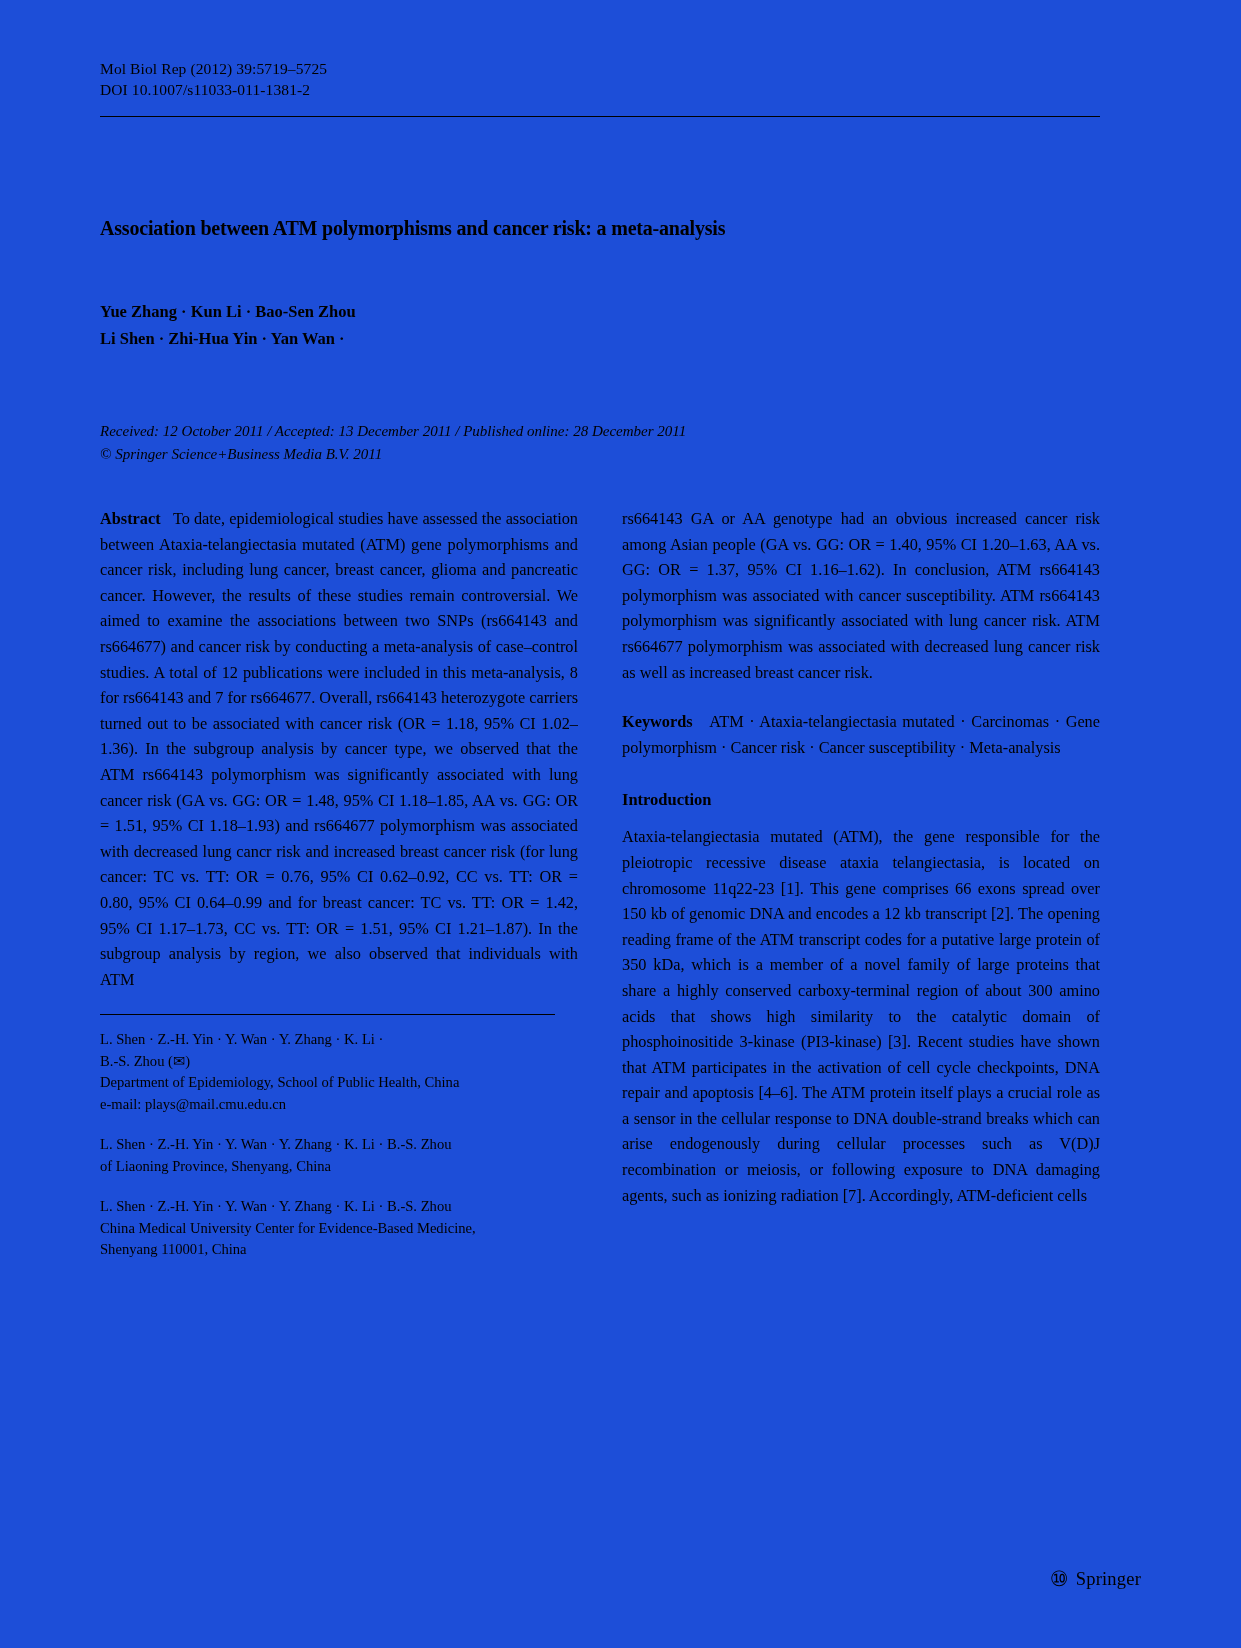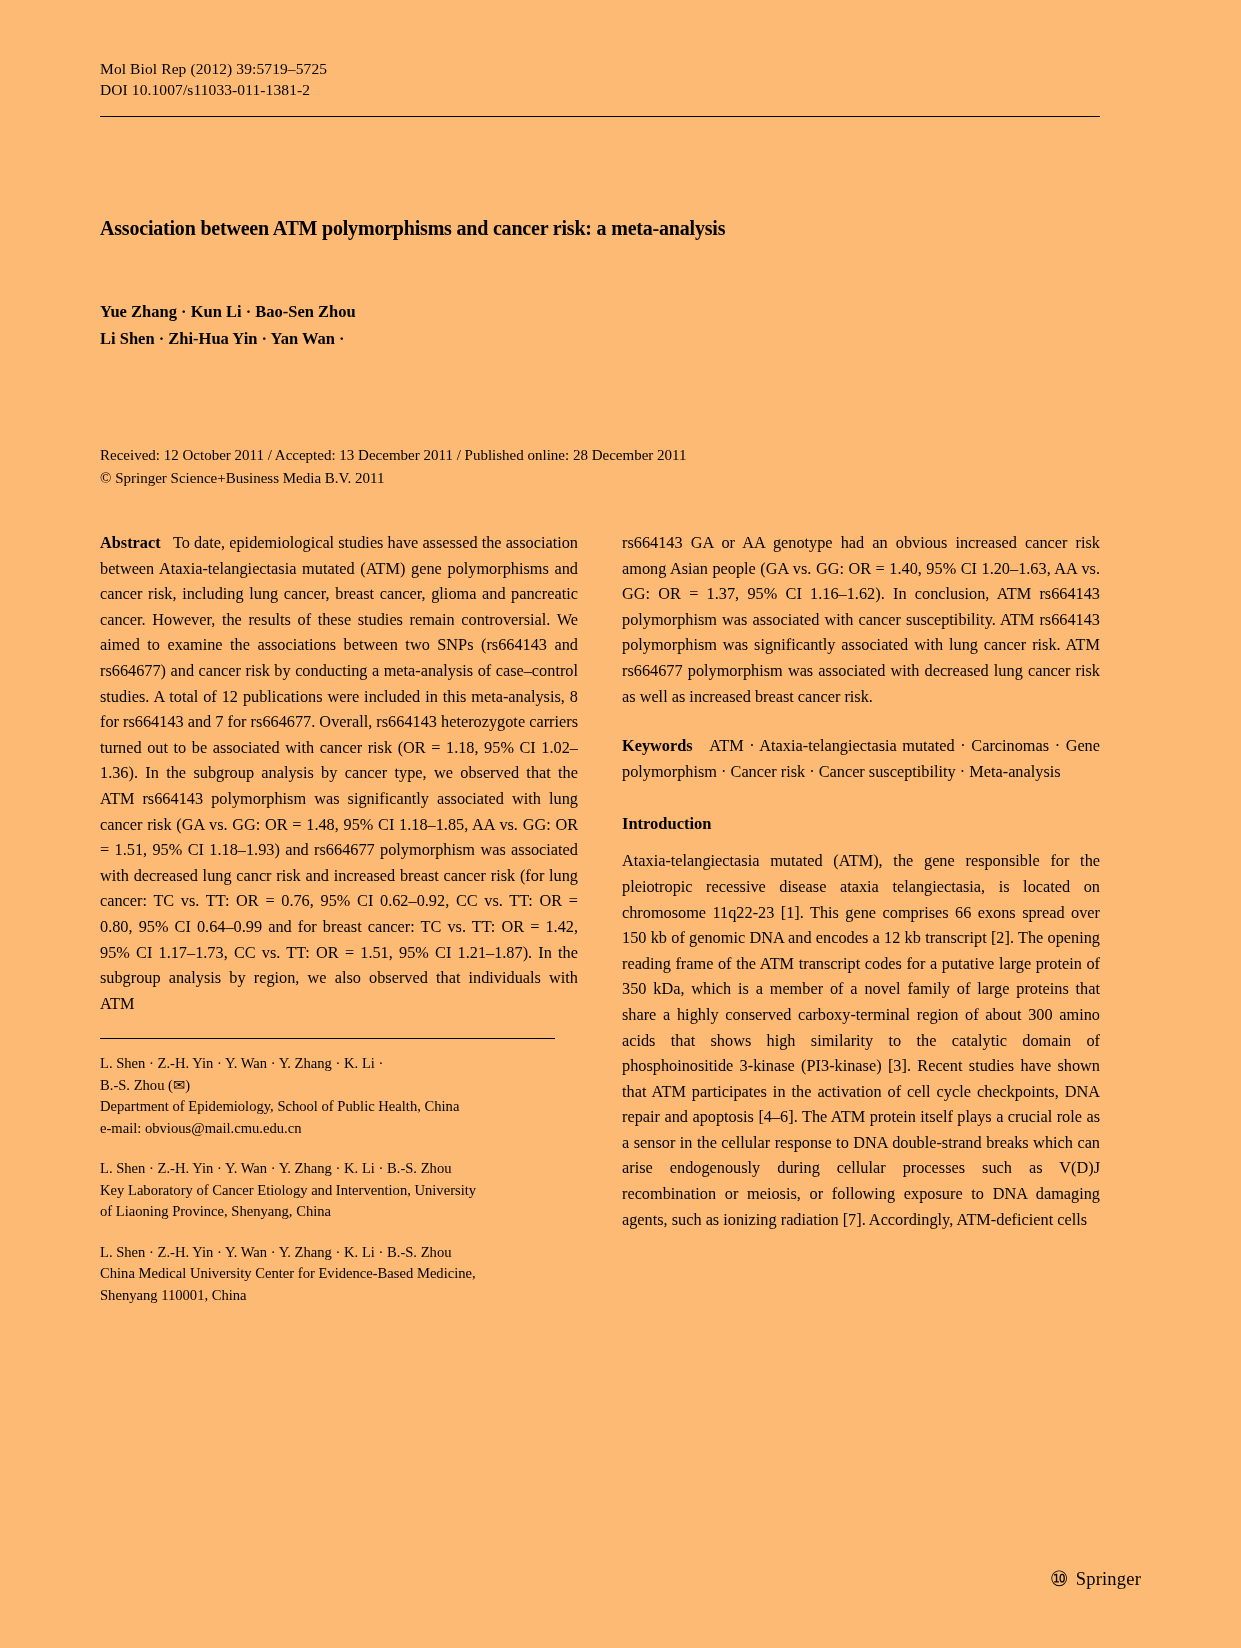--- a/index.html
+++ b/index.html
@@ -5,21 +5,21 @@
   html, body {
     margin: 0;
     padding: 0;
     background: #ffffff;
   }
   .page {
     position: relative;
     width: 1241px;
     height: 1648px;
     margin: 0 auto;
-    background: #fdba74;
+    background: #1d4ed8;
     font-family: "Liberation Serif", serif;
     color: #000000;
     box-sizing: border-box;
   }
   .content {
     position: absolute;
     left: 100px;
     top: 58px;
     width: 1000px;
   }
@@ -39,23 +39,24 @@
     line-height: 39px;
     letter-spacing: -0.2px;
   }
   .authors {
     margin-top: 50px;
     font-size: 16.5px;
     font-weight: bold;
     line-height: 27px;
   }
   .history {
-    margin-top: 92px;
+    margin-top: 68px;
     font-size: 15px;
     line-height: 23px;
+    font-style: italic;
   }
   .columns {
     margin-top: 40px;
     display: flex;
     gap: 44px;
   }
   .col {
     width: 482px;
   }
   .col p {
@@ -133,25 +134,24 @@
       <div class="col left-col-inner">
         <p><span class="abstract-label">Abstract</span>&nbsp;&nbsp;&nbsp;<span>To date, epidemiological studies have assessed the association between Ataxia-telangiectasia mutated (ATM) gene polymorphisms and cancer risk, including lung cancer, breast cancer, glioma and pancreatic cancer. However, the results of these studies remain controversial. We aimed to examine the associations between two SNPs (rs664143 and rs664677) and cancer risk by conducting a meta-analysis of case–control studies. A total of 12 publications were included in this meta-analysis, 8 for rs664143 and 7 for rs664677. Overall, rs664143 heterozygote carriers turned out to be associated with cancer risk (OR = 1.18, 95% CI 1.02–1.36). In the subgroup analysis by cancer type, we observed that the ATM rs664143 polymorphism was significantly associated with lung cancer risk (GA vs. GG: OR = 1.48, 95% CI 1.18–1.85, AA vs. GG: OR = 1.51, 95% CI 1.18–1.93) and rs664677 polymorphism was associated with decreased lung cancr risk and increased breast cancer risk (for lung cancer: TC vs. TT: OR = 0.76, 95% CI 0.62–0.92, CC vs. TT: OR = 0.80, 95% CI 0.64–0.99 and for breast cancer: TC vs. TT: OR = 1.42, 95% CI 1.17–1.73, CC vs. TT: OR = 1.51, 95% CI 1.21–1.87). In the subgroup analysis by region, we also observed that individuals with ATM</span></p>
 
         <div class="footnote-rule"></div>
 
         <div class="footnote">
           <div class="footnote-block">
             <div>L. Shen · Z.-H. Yin · Y. Wan · Y. Zhang · K. Li ·</div>
             <div>B.-S. Zhou (✉)</div>
             <div>Department of Epidemiology, School of Public Health, China</div>
-            <div>e-mail: obvious@mail.cmu.edu.cn</div>
+            <div>e-mail: plays@mail.cmu.edu.cn</div>
           </div>
           <div class="footnote-block">
             <div>L. Shen · Z.-H. Yin · Y. Wan · Y. Zhang · K. Li · B.-S. Zhou</div>
-            <div>Key Laboratory of Cancer Etiology and Intervention, University</div>
             <div>of Liaoning Province, Shenyang, China</div>
           </div>
           <div class="footnote-block">
             <div>L. Shen · Z.-H. Yin · Y. Wan · Y. Zhang · K. Li · B.-S. Zhou</div>
             <div>China Medical University Center for Evidence-Based Medicine,</div>
             <div>Shenyang 110001, China</div>
           </div>
         </div>
       </div>
 

